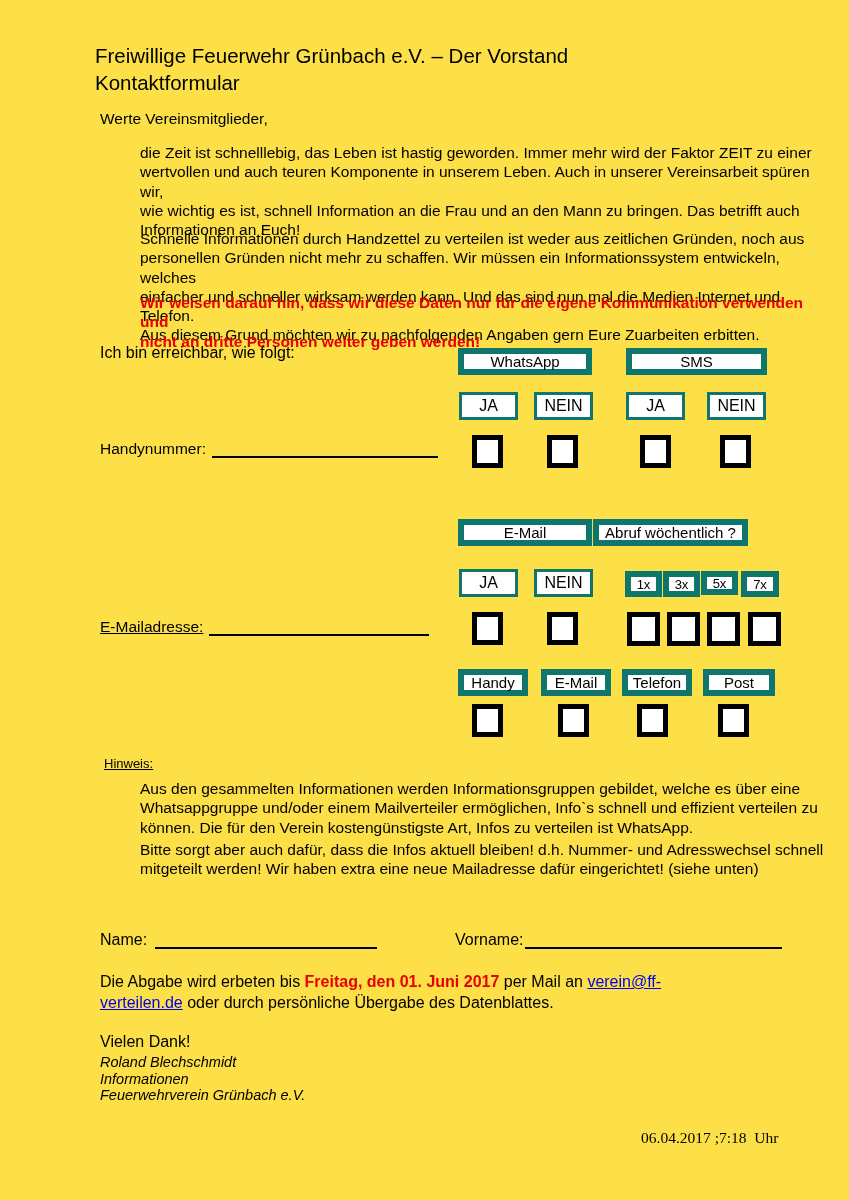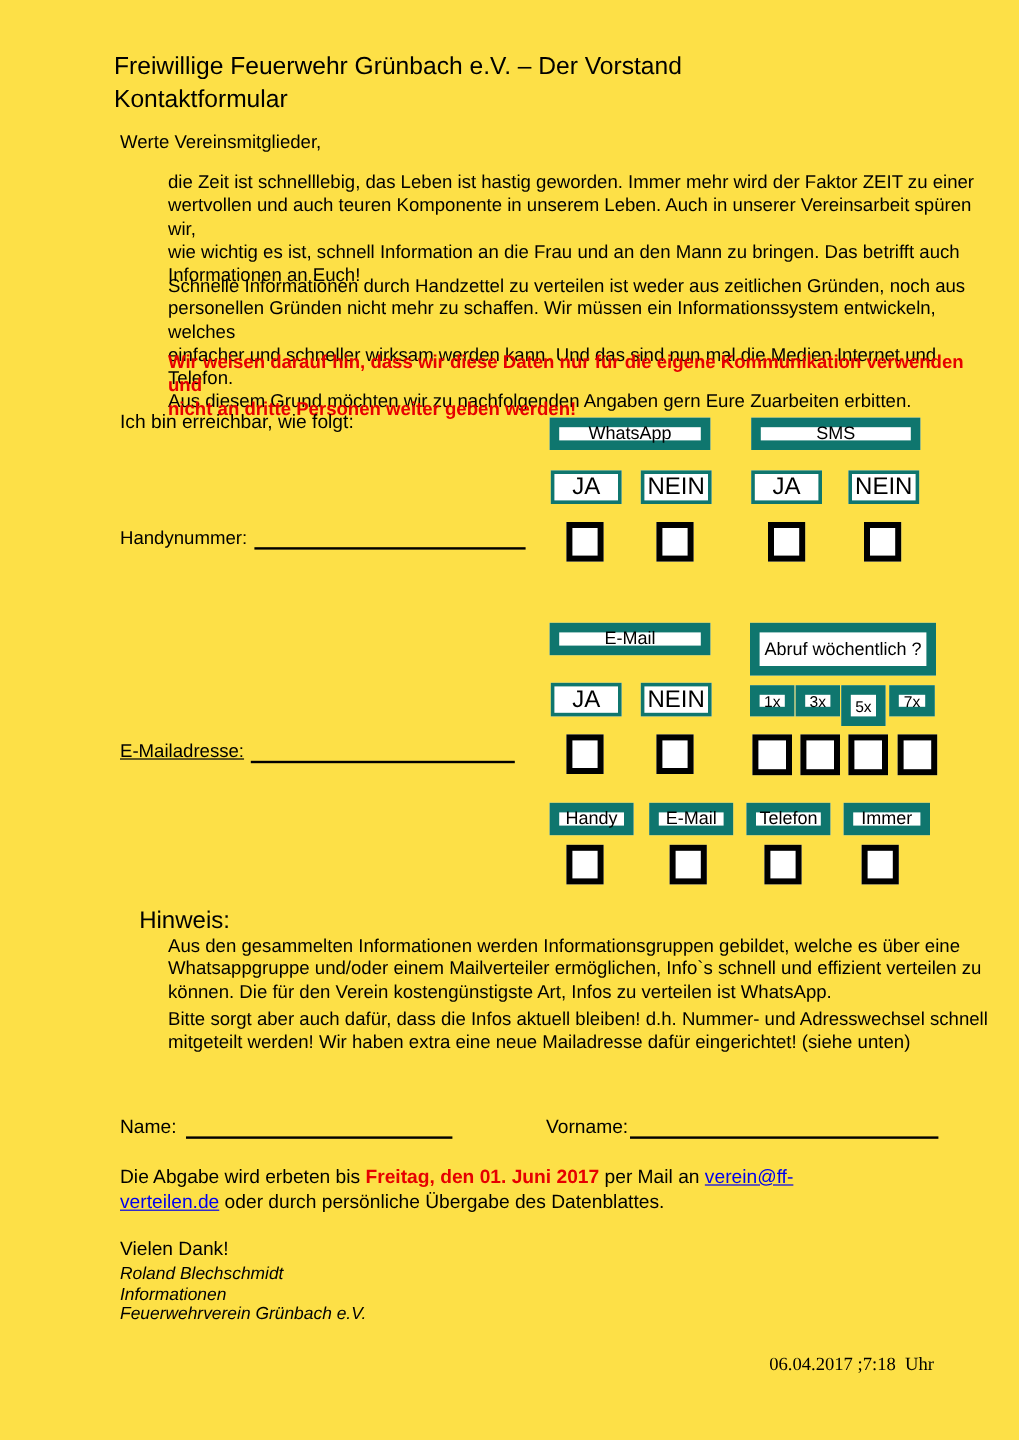--- a/index.html
+++ b/index.html
@@ -15,30 +15,30 @@
   .abs{position:absolute;}
   .pre{white-space:pre-line;margin-left:40px;}
   .title{left:95px;top:42px;font-size:20.5px;line-height:27px;}
   .salutation{left:100px;top:110px;}
   .para1{left:100px;top:143px;width:690px;line-height:19.3px;}
   .para2{left:100px;top:229px;width:690px;line-height:19.3px;}
   .privacy{left:100px;top:293px;width:690px;line-height:19.3px;font-weight:bold;}
   .red{color:#e60000;}
   .reachable{left:100px;top:344px;font-size:16px;}
   .kontaktlabel{left:100px;top:704px;font-size:15.5px;}
-  .hheading{left:116px;top:756px;font-size:20px;}
+  .hheading{left:104px;top:756px;font-size:13px;text-decoration:underline;}
   .hpara1{left:100px;top:779px;width:690px;line-height:19.3px;}
   .hpara2{left:100px;top:840px;width:690px;line-height:19.3px;}
   .box{
     position:absolute;box-sizing:border-box;
-    border:8px solid #0f766e;background:#fff;
+    border:6px solid #0f766e;background:#fff;
     display:flex;align-items:center;justify-content:center;
     font-size:15px;
   }
-  .box.janein{border-width:3px;font-size:20px;}
+  .box.janein{border-width:3px;font-size:16px;}
   .box.freq{font-size:13px;}
   .checkbox{
     position:absolute;box-sizing:border-box;
     border:5px solid #000;background:#fff;
     width:31px;height:33px;
   }
   .checkbox.wide{width:33px;height:34px;}
   .fieldrow{display:flex;align-items:flex-end;}
   .fieldline{border-bottom:2px solid #000;height:16px;}
   .handyrow{left:100px;top:440px;}
@@ -92,46 +92,46 @@
   <div class="checkbox" style="left:547px;top:435px;"></div>
   <div class="checkbox" style="left:640px;top:435px;"></div>
   <div class="checkbox" style="left:720px;top:435px;"></div>
 
   <div class="abs fieldrow handyrow">
     <span>Handynummer:</span>
     <span class="fieldline"></span>
   </div>
 
   <div class="box" style="left:458px;top:519px;width:134px;height:27px;">E-Mail</div>
-  <div class="box" style="left:625px;top:519px;width:155px;height:44px;">Abruf wöchentlich ?</div>
+  <div class="box" style="left:593px;top:519px;width:155px;height:27px;">Abruf wöchentlich ?</div>
 
   <div class="box janein" style="left:459px;top:569px;width:59px;height:28px;">JA</div>
   <div class="box janein" style="left:534px;top:569px;width:59px;height:28px;">NEIN</div>
 
   <div class="box freq" style="left:625px;top:571px;width:37px;height:26px;">1x</div>
   <div class="box freq" style="left:663px;top:571px;width:37px;height:26px;">3x</div>
-  <div class="box freq" style="left:701px;top:571px;width:37px;height:34px;">5x</div>
+  <div class="box freq" style="left:701px;top:571px;width:37px;height:24px;">5x</div>
   <div class="box freq" style="left:741px;top:571px;width:38px;height:26px;">7x</div>
 
   <div class="checkbox" style="left:472px;top:612px;"></div>
   <div class="checkbox" style="left:547px;top:612px;"></div>
   <div class="checkbox wide" style="left:627px;top:612px;"></div>
   <div class="checkbox wide" style="left:667px;top:612px;"></div>
   <div class="checkbox wide" style="left:707px;top:612px;"></div>
   <div class="checkbox wide" style="left:748px;top:612px;"></div>
 
   <div class="abs fieldrow emailrow">
     <span>E-Mailadresse:</span>
     <span class="fieldline"></span>
   </div>
 
   <div class="box" style="left:458px;top:669px;width:70px;height:27px;">Handy</div>
   <div class="box" style="left:541px;top:669px;width:70px;height:27px;">E-Mail</div>
   <div class="box" style="left:622px;top:669px;width:70px;height:27px;">Telefon</div>
-  <div class="box" style="left:703px;top:669px;width:72px;height:27px;">Immer</div>
+  <div class="box" style="left:703px;top:669px;width:72px;height:27px;">Post</div>
 
 
   <div class="checkbox" style="left:472px;top:704px;"></div>
   <div class="checkbox" style="left:558px;top:704px;"></div>
   <div class="checkbox" style="left:637px;top:704px;"></div>
   <div class="checkbox" style="left:718px;top:704px;"></div>
 
   <div class="abs hheading">Hinweis:</div>
   <div class="abs hpara1 pre">Aus den gesammelten Informationen werden Informationsgruppen gebildet, welche es über eine
 Whatsappgruppe und/oder einem Mailverteiler ermöglichen, Info`s schnell und effizient verteilen zu

